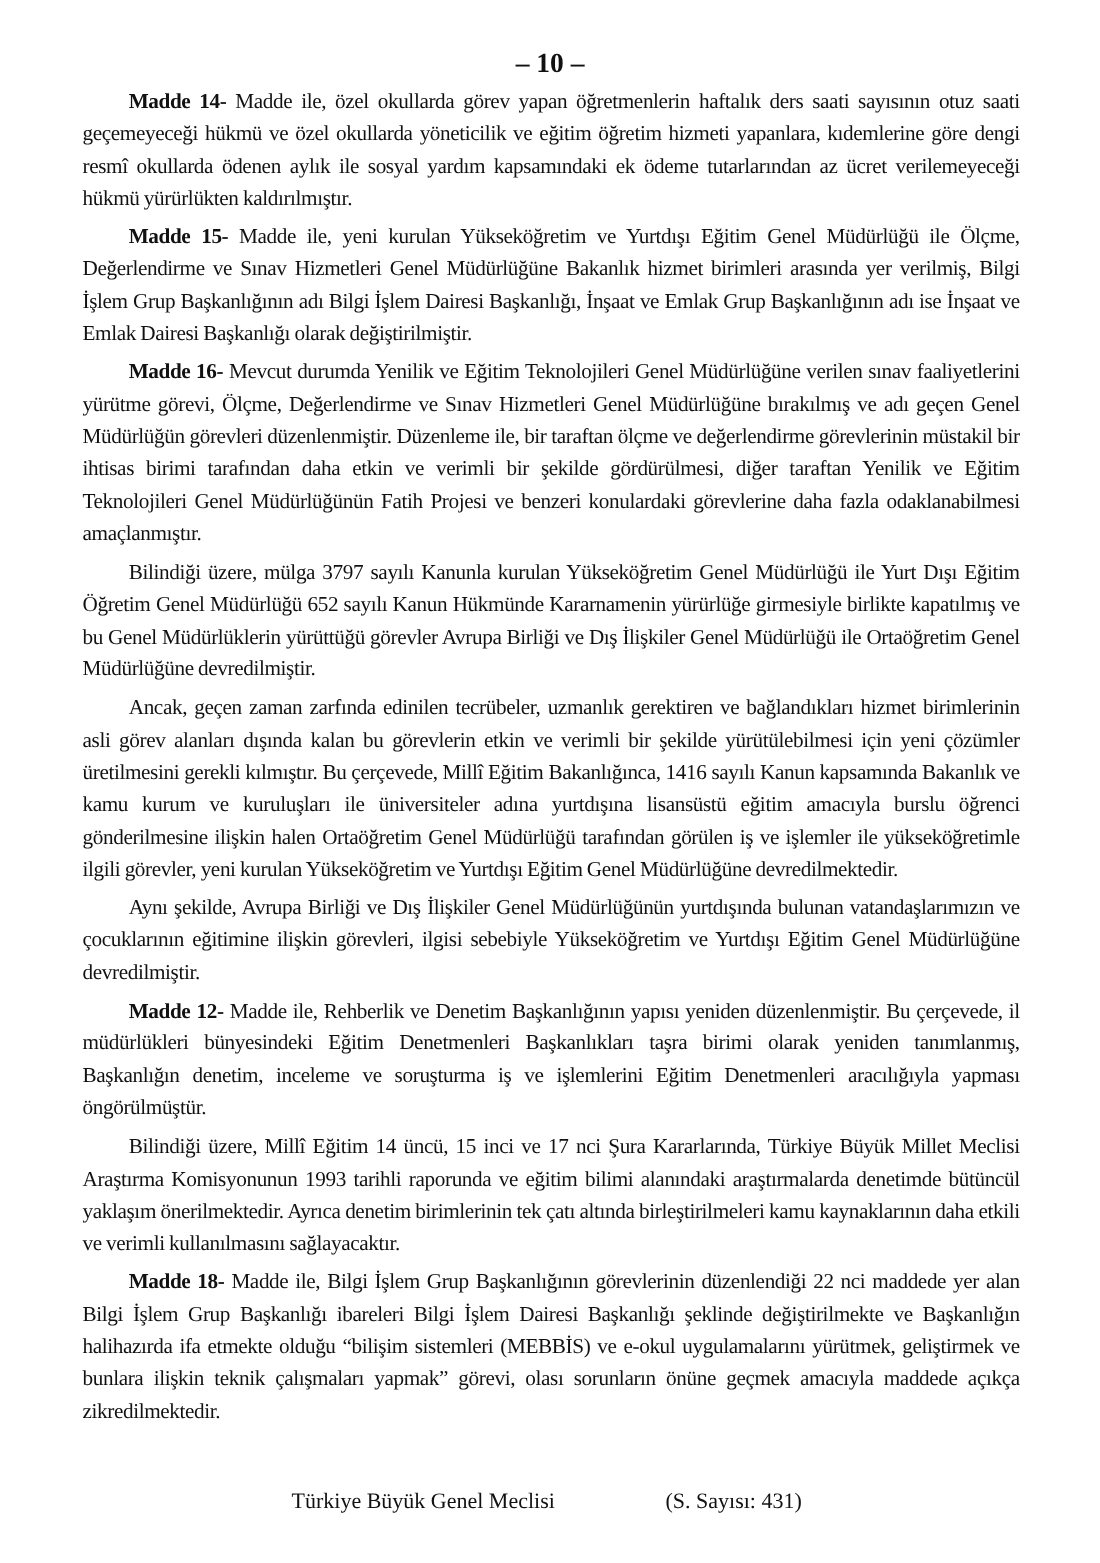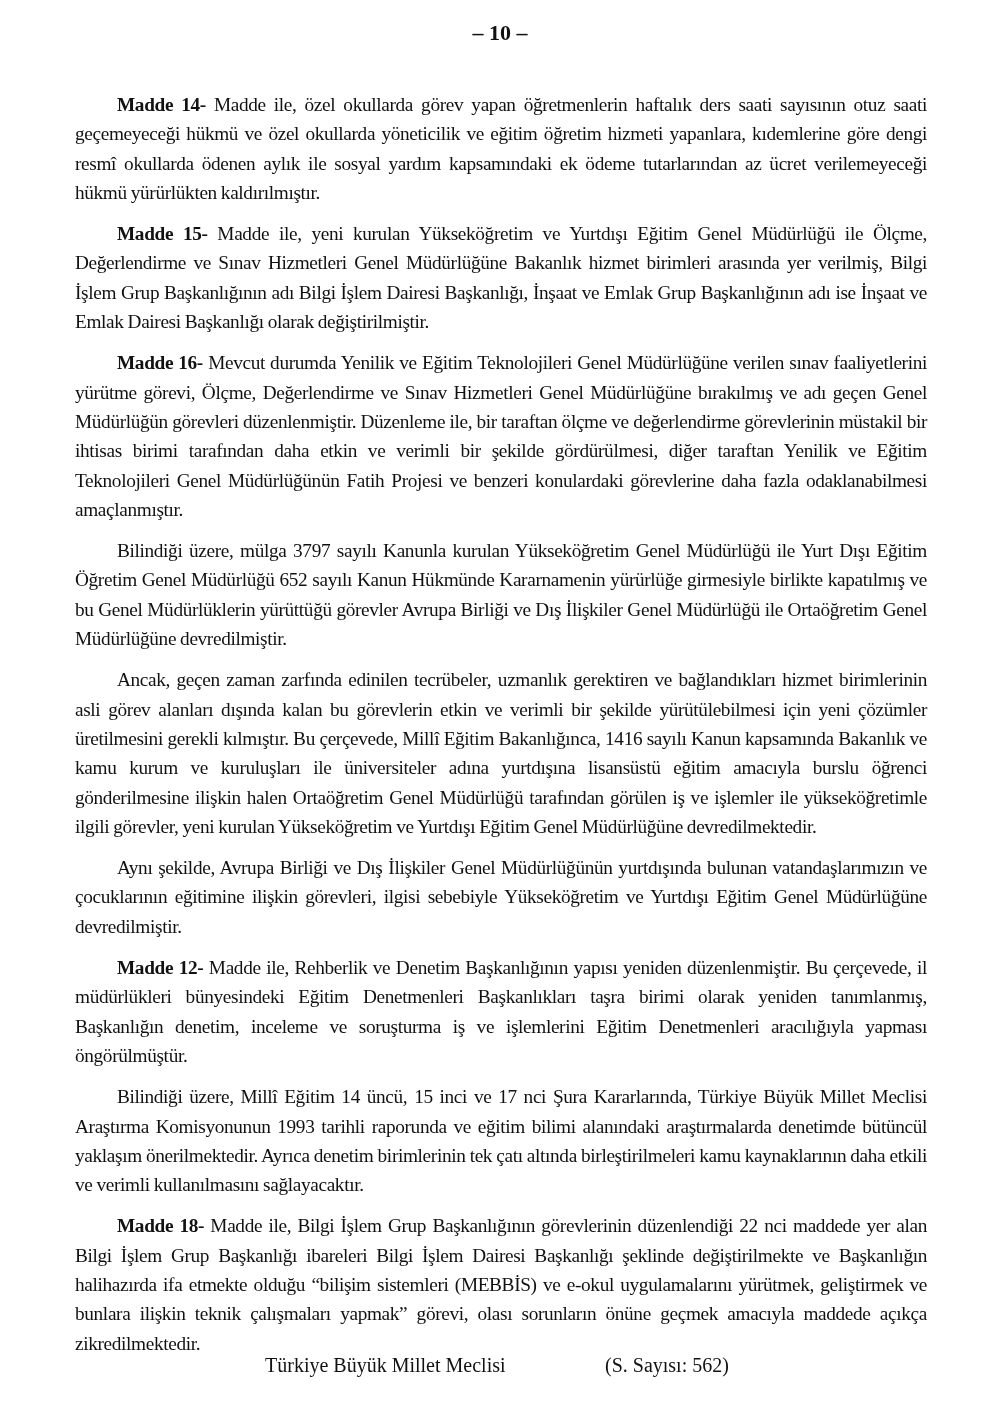--- a/index.html
+++ b/index.html
@@ -1,21 +1,21 @@
 <!DOCTYPE html>
 <html><head>
 <meta charset="utf-8">
 <style>
   html, body { margin: 0; padding: 0; background: #ffffff; }
   body { width: 1000px; height: 1421px; position: relative; overflow: hidden;
          font-family: "Liberation Serif", "DejaVu Serif", serif; color: #111; }
-  .page-number { position: absolute; top: 20px; left: 0; width: 1000px; text-align: center;
-                 font-weight: bold; font-size: 22px; }
+  .page-number { position: absolute; top: 44px; left: 0; width: 1000px; text-align: center;
+                 font-weight: bold; font-size: 25px; }
   .content { position: absolute; top: 78px; left: 75px; width: 852px; }
-  .para { margin: 12px 0 6px 0; font-size: 19.3px; line-height: 29.3px; text-align: justify;
+  .para { margin: 0 0 6px 0; font-size: 19.3px; line-height: 29.3px; text-align: justify;
           text-indent: 42px; letter-spacing: -0.35px; word-spacing: -0.5px; }
   .para .lead { font-weight: bold; }
   .footer { position: absolute; top: 1354px; left: 0; width: 1000px; font-size: 20px; }
   .footer .left { position: absolute; left: 265px; }
   .footer .right { position: absolute; left: 605px; }
 </style>
 </head>
 <body>
 
 <div class="page-number">– 10 –</div>
@@ -26,15 +26,15 @@
   <p class="para"><span class="lead">Madde 16-</span><span> Mevcut durumda Yenilik ve Eğitim Teknolojileri Genel Müdürlüğüne verilen sınav faaliyetlerini yürütme görevi, Ölçme, Değerlendirme ve Sınav Hizmetleri Genel Müdürlüğüne bırakılmış ve adı geçen Genel Müdürlüğün görevleri düzenlenmiştir. Düzenleme ile, bir taraftan ölçme ve değerlendirme görevlerinin müstakil bir ihtisas birimi tarafından daha etkin ve verimli bir şekilde gördürülmesi, diğer taraftan Yenilik ve Eğitim Teknolojileri Genel Müdürlüğünün Fatih Projesi ve benzeri konulardaki görevlerine daha fazla odaklanabilmesi amaçlanmıştır.</span></p>
   <p class="para"><span class="lead"></span><span>Bilindiği üzere, mülga 3797 sayılı Kanunla kurulan Yükseköğretim Genel Müdürlüğü ile Yurt Dışı Eğitim Öğretim Genel Müdürlüğü 652 sayılı Kanun Hükmünde Kararnamenin yürürlüğe girmesiyle birlikte kapatılmış ve bu Genel Müdürlüklerin yürüttüğü görevler Avrupa Birliği ve Dış İlişkiler Genel Müdürlüğü ile Ortaöğretim Genel Müdürlüğüne devredilmiştir.</span></p>
   <p class="para"><span class="lead"></span><span>Ancak, geçen zaman zarfında edinilen tecrübeler, uzmanlık gerektiren ve bağlandıkları hizmet birimlerinin asli görev alanları dışında kalan bu görevlerin etkin ve verimli bir şekilde yürütülebilmesi için yeni çözümler üretilmesini gerekli kılmıştır. Bu çerçevede, Millî Eğitim Bakanlığınca, 1416 sayılı Kanun kapsamında Bakanlık ve kamu kurum ve kuruluşları ile üniversiteler adına yurtdışına lisansüstü eğitim amacıyla burslu öğrenci gönderilmesine ilişkin halen Ortaöğretim Genel Müdürlüğü tarafından görülen iş ve işlemler ile yükseköğretimle ilgili görevler, yeni kurulan Yükseköğretim ve Yurtdışı Eğitim Genel Müdürlüğüne devredilmektedir.</span></p>
   <p class="para"><span class="lead"></span><span>Aynı şekilde, Avrupa Birliği ve Dış İlişkiler Genel Müdürlüğünün yurtdışında bulunan vatandaşlarımızın ve çocuklarının eğitimine ilişkin görevleri, ilgisi sebebiyle Yükseköğretim ve Yurtdışı Eğitim Genel Müdürlüğüne devredilmiştir.</span></p>
   <p class="para"><span class="lead">Madde 12-</span><span> Madde ile, Rehberlik ve Denetim Başkanlığının yapısı yeniden düzenlenmiştir. Bu çerçevede, il müdürlükleri bünyesindeki Eğitim Denetmenleri Başkanlıkları taşra birimi olarak yeniden tanımlanmış, Başkanlığın denetim, inceleme ve soruşturma iş ve işlemlerini Eğitim Denetmenleri aracılığıyla yapması öngörülmüştür.</span></p>
   <p class="para"><span class="lead"></span><span>Bilindiği üzere, Millî Eğitim 14 üncü, 15 inci ve 17 nci Şura Kararlarında, Türkiye Büyük Millet Meclisi Araştırma Komisyonunun 1993 tarihli raporunda ve eğitim bilimi alanındaki araştırmalarda denetimde bütüncül yaklaşım önerilmektedir. Ayrıca denetim birimlerinin tek çatı altında birleştirilmeleri kamu kaynaklarının daha etkili ve verimli kullanılmasını sağlayacaktır.</span></p>
   <p class="para"><span class="lead">Madde 18-</span><span> Madde ile, Bilgi İşlem Grup Başkanlığının görevlerinin düzenlendiği 22 nci maddede yer alan Bilgi İşlem Grup Başkanlığı ibareleri Bilgi İşlem Dairesi Başkanlığı şeklinde değiştirilmekte ve Başkanlığın halihazırda ifa etmekte olduğu “bilişim sistemleri (MEBBİS) ve e-okul uygulamalarını yürütmek, geliştirmek ve bunlara ilişkin teknik çalışmaları yapmak” görevi, olası sorunların önüne geçmek amacıyla maddede açıkça zikredilmektedir.</span></p>
 </div>
 
 <div class="footer">
-  <span class="left">Türkiye Büyük Millet Meclisi</span>
-  <span class="right">(S. Sayısı: 562)</span>
+  <span class="left">Türkiye Büyük Genel Meclisi</span>
+  <span class="right">(S. Sayısı: 431)</span>
 </div>
 
 </body></html>

